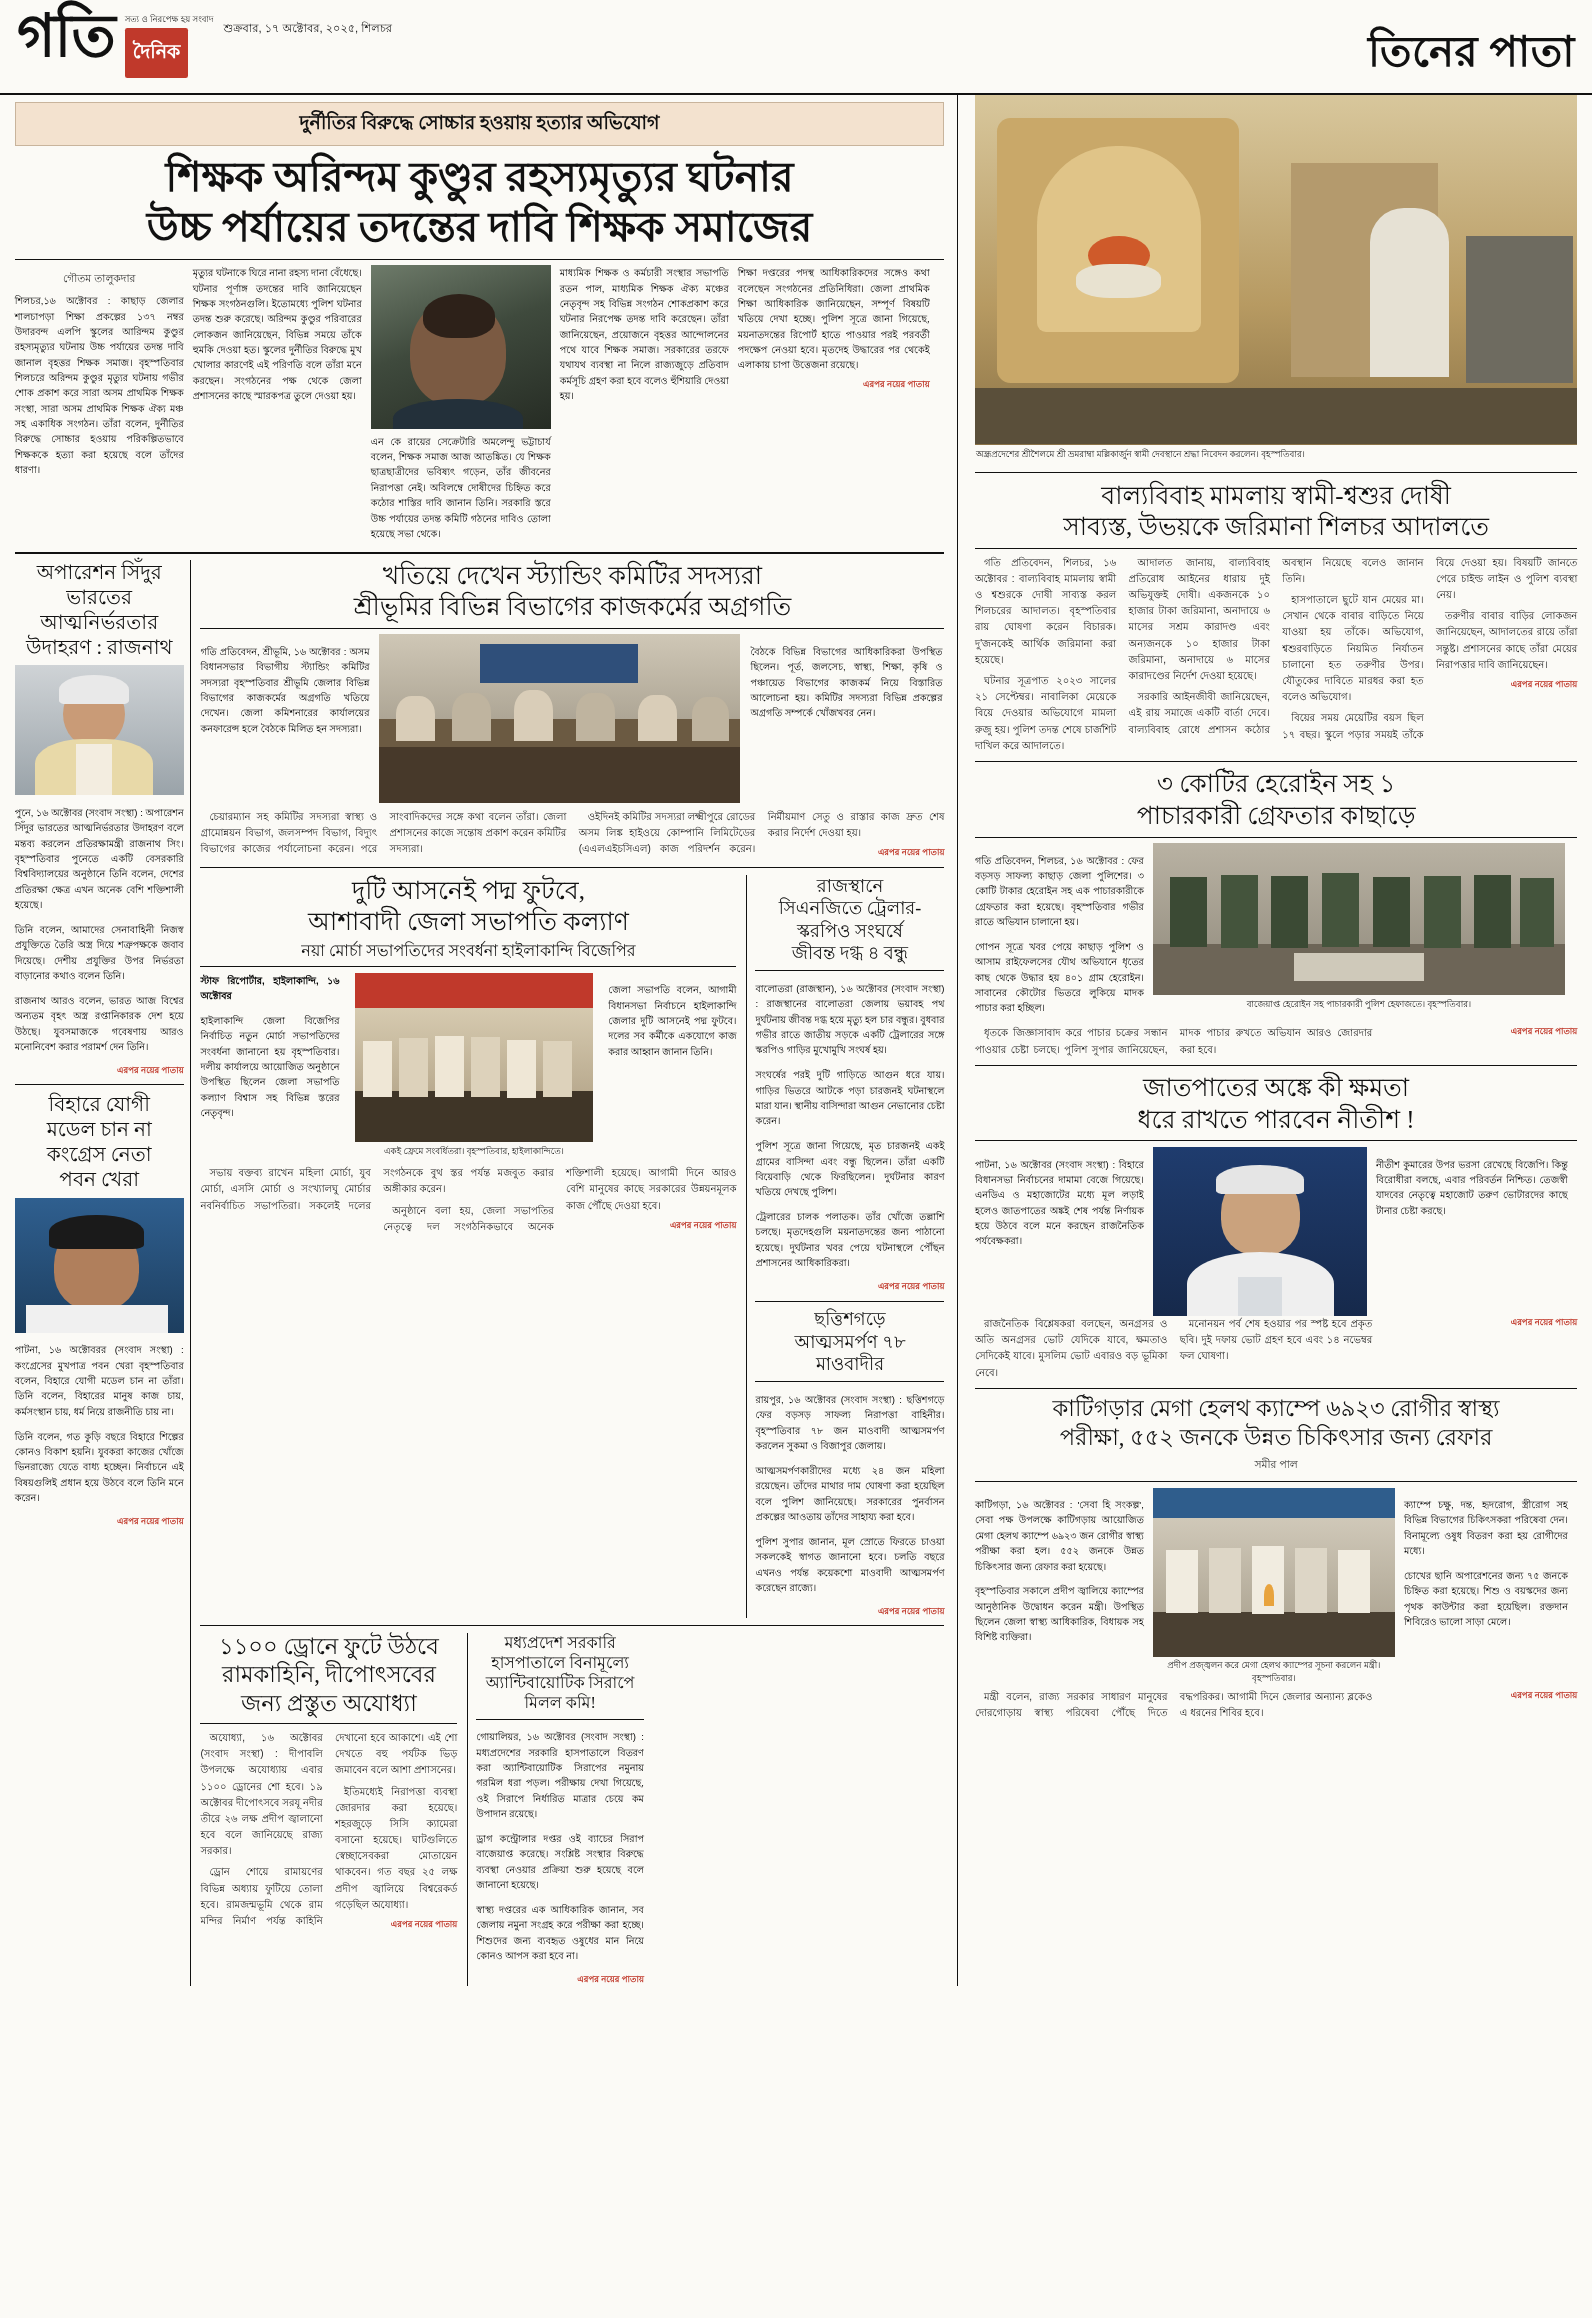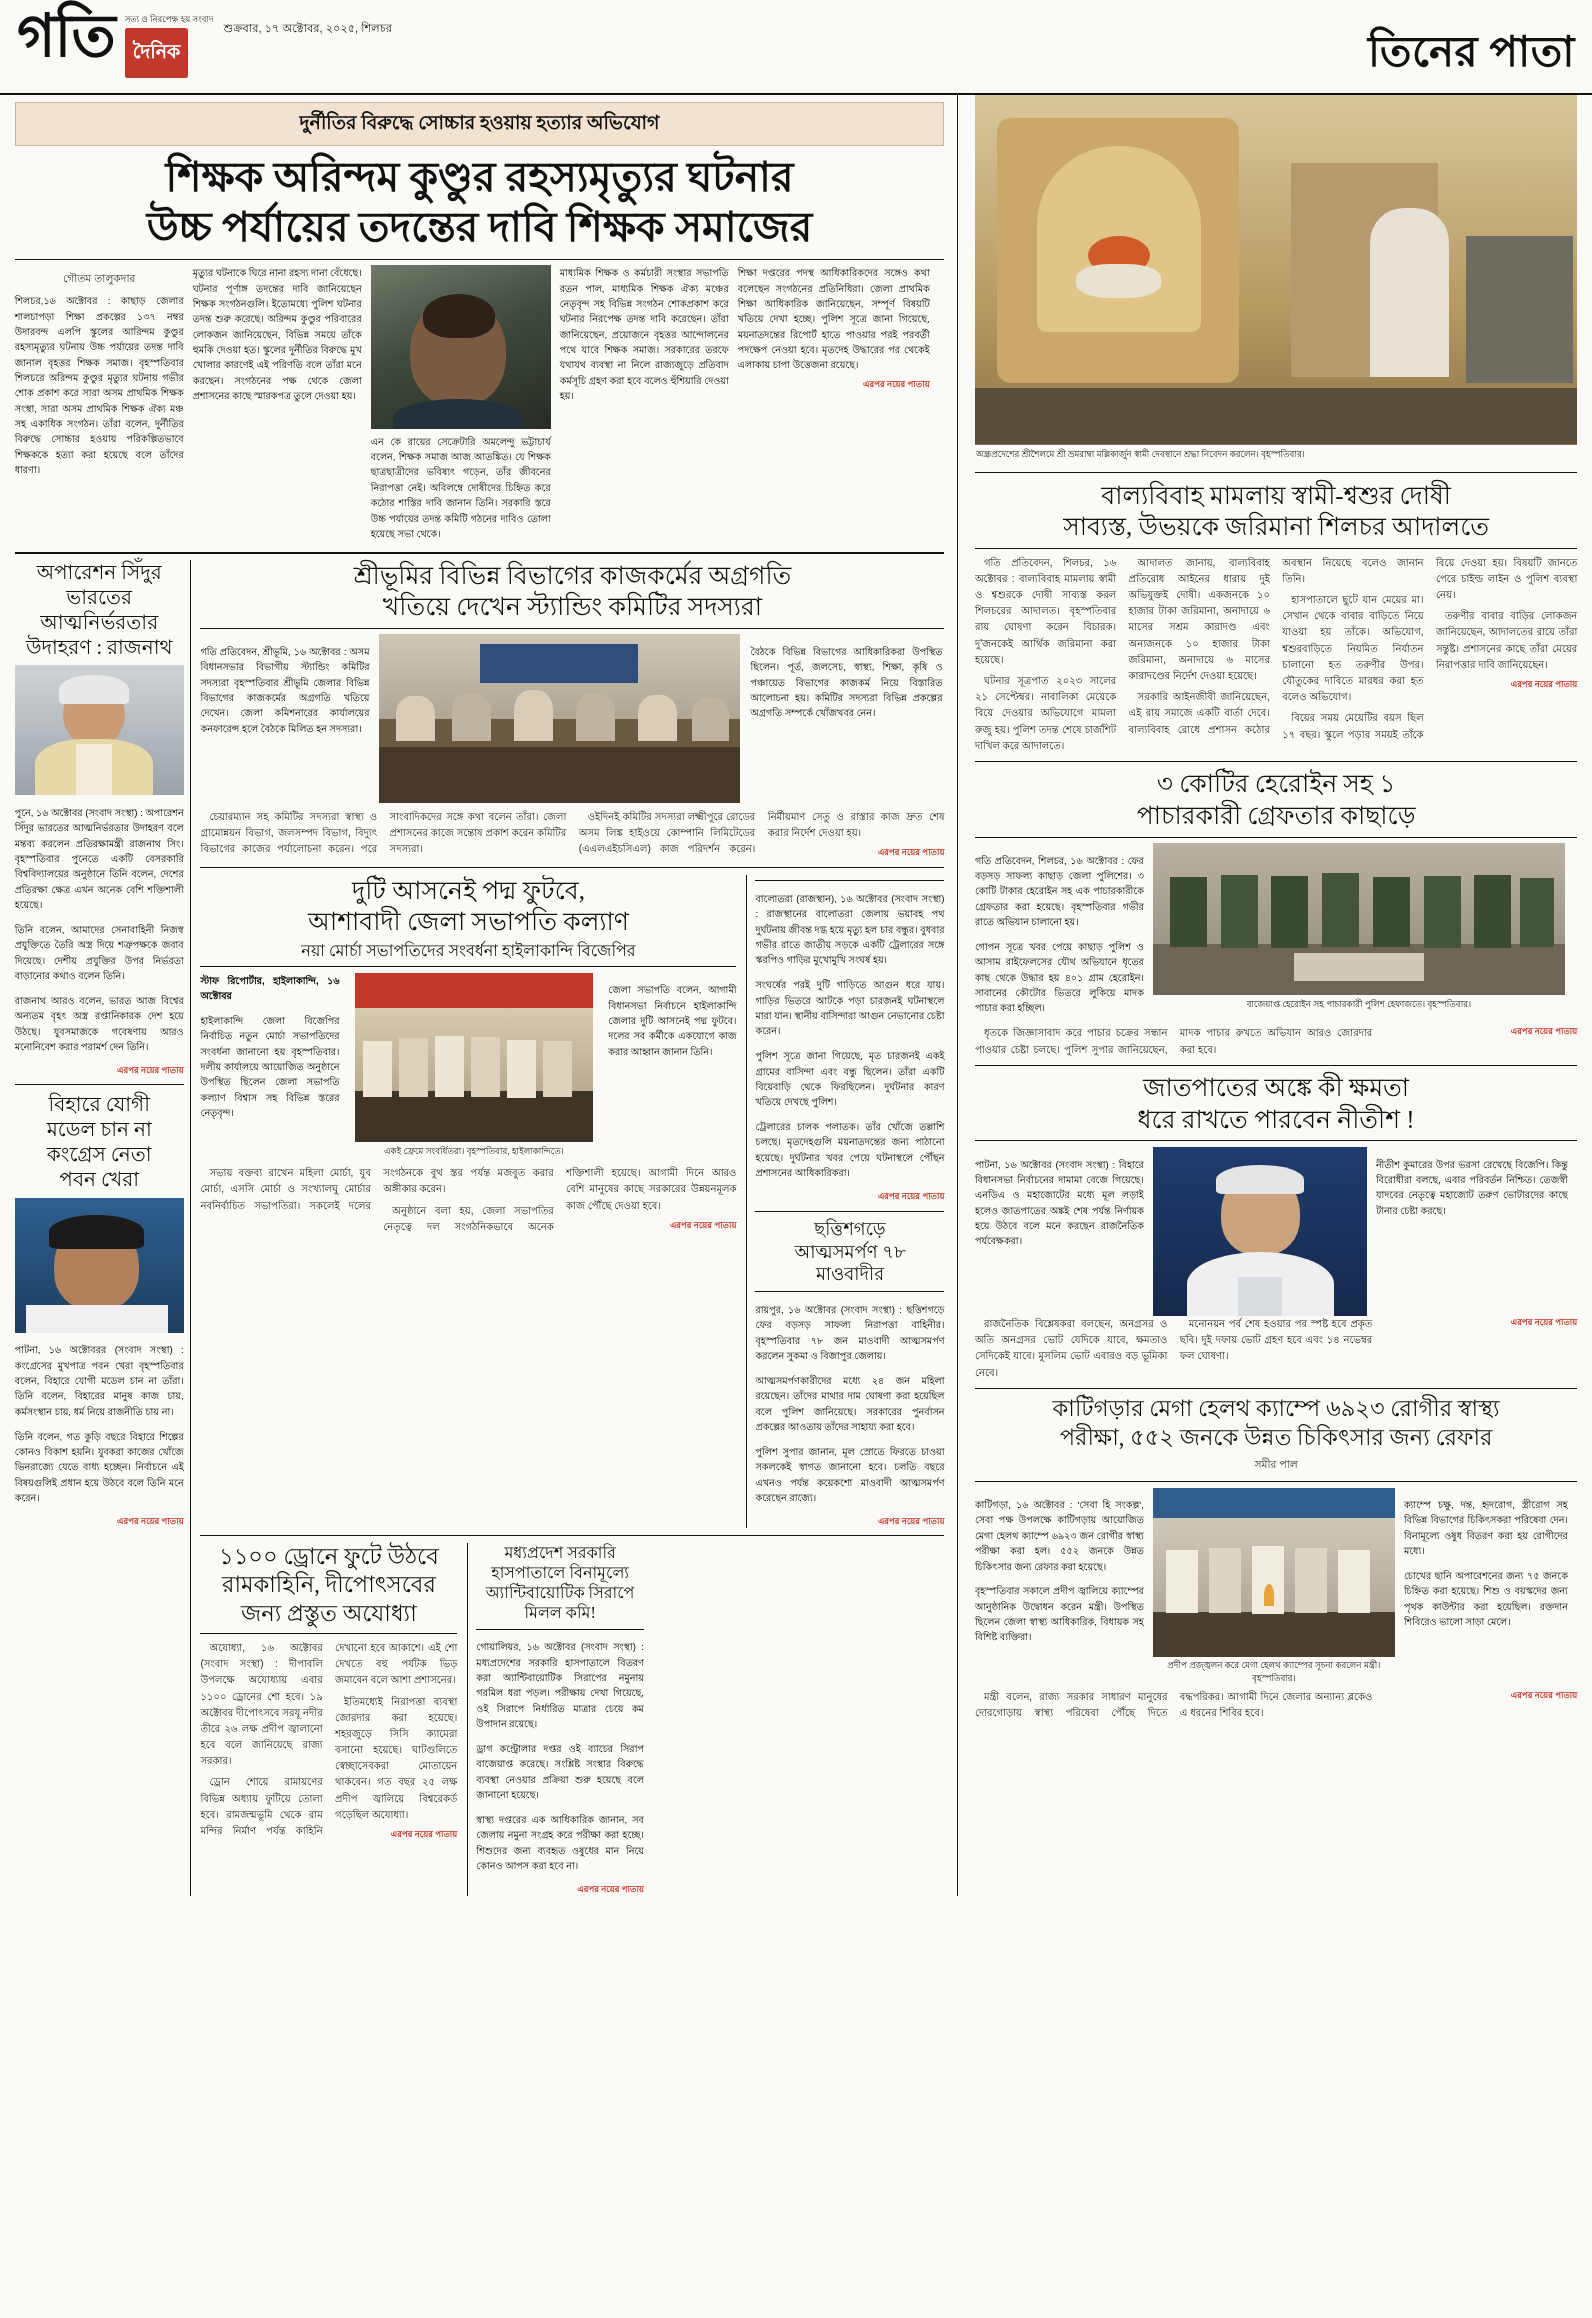--- a/index.html
+++ b/index.html
@@ -177,22 +177,22 @@
           <div class="mini-col" style="margin-top:4.5px;">
             <p>পাটনা, ১৬ অক্টোবরর (সংবাদ সংস্থা) : কংগ্রেসের মুখপাত্র পবন খেরা বৃহস্পতিবার বলেন, বিহারে যোগী মডেল চান না তাঁরা। তিনি বলেন, বিহারের মানুষ কাজ চায়, কর্মসংস্থান চায়, ধর্ম নিয়ে রাজনীতি চায় না।</p>
             <p>তিনি বলেন, গত কুড়ি বছরে বিহারে শিল্পের কোনও বিকাশ হয়নি। যুবকরা কাজের খোঁজে ভিনরাজ্যে যেতে বাধ্য হচ্ছেন। নির্বাচনে এই বিষয়গুলিই প্রধান হয়ে উঠবে বলে তিনি মনে করেন।</p>
             <span class="contd">এরপর নয়ের পাতায়</span>
           </div>
         </div>
 
         <div style="width:744px;">
 
           <div class="sub-head sh-44">
+            <div>খতিয়ে দেখেন স্ট্যান্ডিং কমিটির সদস্যরা</div>
             <div>শ্রীভূমির বিভিন্ন বিভাগের কাজকর্মের অগ্রগতি</div>
-            <div>খতিয়ে দেখেন স্ট্যান্ডিং কমিটির সদস্যরা</div>
           </div>
           <hr class="hr-thin">
 
           <div style="display:flex;gap:10px;">
             <div style="width:169px;" class="mini-col">
               <p>গতি প্রতিবেদন, শ্রীভূমি, ১৬ অক্টোবর : অসম বিধানসভার বিভাগীয় স্ট্যান্ডিং কমিটির সদস্যরা বৃহস্পতিবার শ্রীভূমি জেলার বিভিন্ন বিভাগের কাজকর্মের অগ্রগতি খতিয়ে দেখেন। জেলা কমিশনারের কার্যালয়ের কনফারেন্স হলে বৈঠকে মিলিত হন সদস্যরা।</p>
             </div>
             <div style="width:361px;">
               <div class="photo" style="height:169px;">
                 <div class="sky" style="background:linear-gradient(180deg,#cfc7b6 0%,#8d8575 100%);"></div>
@@ -252,20 +252,26 @@
                 </div>
               </div>
               <div class="cols c3" style="margin-top:3.4px;">
                 <p>সভায় বক্তব্য রাখেন মহিলা মোর্চা, যুব মোর্চা, এসসি মোর্চা ও সংখ্যালঘু মোর্চার নবনির্বাচিত সভাপতিরা। সকলেই দলের সংগঠনকে বুথ স্তর পর্যন্ত মজবুত করার অঙ্গীকার করেন।</p>
                 <p>অনুষ্ঠানে বলা হয়, জেলা সভাপতির নেতৃত্বে দল সংগঠনিকভাবে অনেক শক্তিশালী হয়েছে। আগামী দিনে আরও বেশি মানুষের কাছে সরকারের উন্নয়নমূলক কাজ পৌঁছে দেওয়া হবে।</p>
                 <span class="contd">এরপর নয়ের পাতায়</span>
               </div>
             </div>
 
             <div style="width:192px;border-left:1.1px solid #111;padding-left:8px;">
+              <div class="sub-head sh-32">
+                <div>রাজস্থানে</div>
+                <div>সিএনজিতে ট্রেলার-</div>
+                <div>স্করপিও সংঘর্ষে</div>
+                <div>জীবন্ত দগ্ধ ৪ বন্ধু</div>
+              </div>
               <hr class="hr-thin">
               <div class="mini-col">
                 <p>বালোতরা (রাজস্থান), ১৬ অক্টোবর (সংবাদ সংস্থা) : রাজস্থানের বালোতরা জেলায় ভয়াবহ পথ দুর্ঘটনায় জীবন্ত দগ্ধ হয়ে মৃত্যু হল চার বন্ধুর। বুধবার গভীর রাতে জাতীয় সড়কে একটি ট্রেলারের সঙ্গে স্করপিও গাড়ির মুখোমুখি সংঘর্ষ হয়।</p>
                 <p>সংঘর্ষের পরই দুটি গাড়িতে আগুন ধরে যায়। গাড়ির ভিতরে আটকে পড়া চারজনই ঘটনাস্থলে মারা যান। স্থানীয় বাসিন্দারা আগুন নেভানোর চেষ্টা করেন।</p>
                 <p>পুলিশ সূত্রে জানা গিয়েছে, মৃত চারজনই একই গ্রামের বাসিন্দা এবং বন্ধু ছিলেন। তাঁরা একটি বিয়েবাড়ি থেকে ফিরছিলেন। দুর্ঘটনার কারণ খতিয়ে দেখছে পুলিশ।</p>
                 <p>ট্রেলারের চালক পলাতক। তাঁর খোঁজে তল্লাশি চলছে। মৃতদেহগুলি ময়নাতদন্তের জন্য পাঠানো হয়েছে। দুর্ঘটনার খবর পেয়ে ঘটনাস্থলে পৌঁছন প্রশাসনের আধিকারিকরা।</p>
                 <span class="contd">এরপর নয়ের পাতায়</span>
               </div>
               <hr class="hr-thick">
               <div class="sub-head sh-32">

